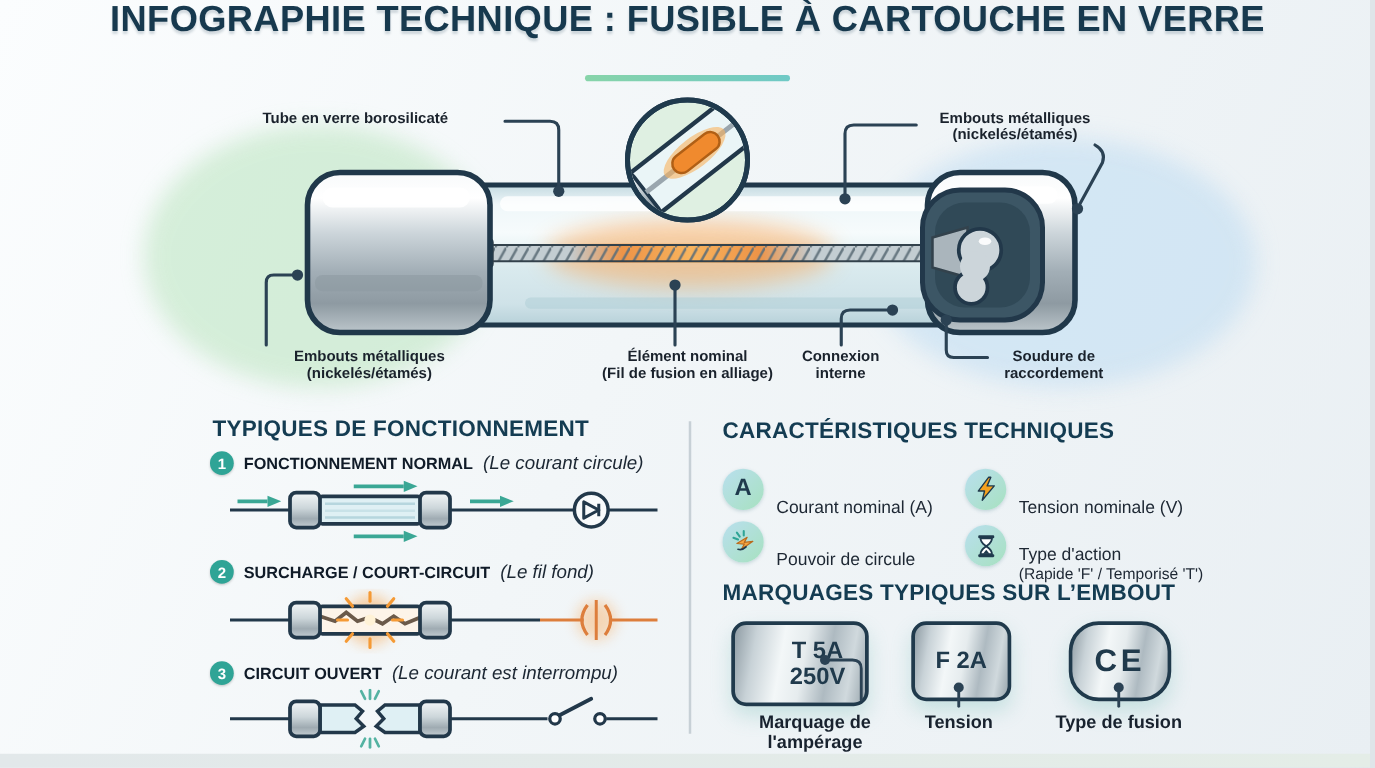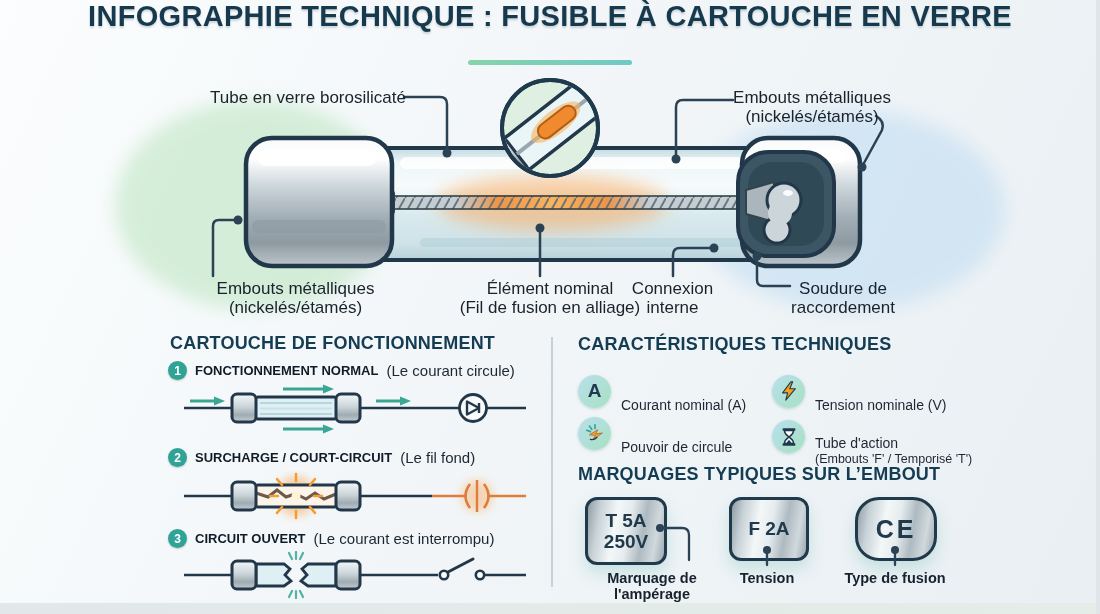--- a/index.html
+++ b/index.html
@@ -12,35 +12,35 @@
   .page-title{
     left:0;top:20;width:1100px;text-align:center;
     font-size:29px;font-weight:800;color:#17394e;letter-spacing:.3px;
     text-shadow:0 2px 2px rgba(23,57,78,.18);
   }
   .title-underline{
     left:468px;top:60px;width:164px;height:4.5px;border-radius:3px;
     background:linear-gradient(90deg,#87d4a9,#6fc9c6);
   }
   .dlabel{
-    font-size:17px;font-weight:normal;color:#1a222c;line-height:1.12;
+    font-size:12px;font-weight:bold;color:#1a222c;line-height:1.12;
   }
   .center{text-align:center;}
   .sec-head{
     font-size:18px;font-weight:800;color:#143c52;letter-spacing:.2px;
   }
   .step{display:flex;align-items:center;gap:8px;}
   .step-num{
     flex:0 0 auto;width:19px;height:19px;border-radius:50%;
     background:#2fa496;color:#ffffff;font-size:12px;font-weight:bold;
     display:flex;align-items:center;justify-content:center;
     box-shadow:0 1px 2px rgba(0,0,0,.2);
   }
   .step-title{font-size:13px;font-weight:700;color:#101b28;}
-  .step-sub{font-size:15px;font-weight:400;color:#1c2733;}
+  .step-sub{font-size:15px;font-weight:400;color:#1c2733;font-style:italic;}
   .feat{display:flex;align-items:center;gap:10px;}
   .feat-icon{
     flex:0 0 auto;width:33px;height:33px;border-radius:50%;
     background:linear-gradient(135deg,#b9dfee,#a7e1c0);
     display:flex;align-items:center;justify-content:center;
     box-shadow:0 1px 3px rgba(60,120,130,.25);
   }
   .glyph-a{font-size:19px;font-weight:800;color:#1f3a4d;}
   .feat-label{font-size:14px;color:#1d2733;margin-top:28px;}
   .feat-sub{font-size:12.5px;color:#1d2733;}
@@ -192,21 +192,21 @@
   </div>
   <div class="abs dlabel center" style="left:625px;top:279px;width:95px;">
     <div>Connexion</div>
     <div>interne</div>
   </div>
   <div class="abs dlabel center" style="left:778px;top:279px;width:130px;">
     <div>Soudure de</div>
     <div>raccordement</div>
   </div>
 
-  <div class="abs sec-head" style="left:170px;top:333px;">CARTOUCHE DE FONCTIONNEMENT</div>
+  <div class="abs sec-head" style="left:170px;top:333px;">TYPIQUES DE FONCTIONNEMENT</div>
 
   <div class="abs step" style="left:168px;top:361px;">
     <span class="step-num">1</span>
     <span class="step-title">FONCTIONNEMENT NORMAL</span>
     <span class="step-sub">(Le courant circule)</span>
   </div>
 
   <svg class="abs" style="left:180px;top:384px;" width="350" height="52" viewBox="0 0 350 52">
     <defs>
       <linearGradient id="g1m" x1="0" y1="0" x2="0" y2="1">
@@ -364,28 +364,28 @@
   <div class="abs feat" style="left:772px;top:407px;">
     <span class="feat-icon">
       <svg width="22" height="22" viewBox="0 0 24 24">
         <rect x="5" y="2.5" width="14" height="2.6" rx="1" fill="#1f3a4d"></rect>
         <rect x="5" y="18.9" width="14" height="2.6" rx="1" fill="#1f3a4d"></rect>
         <path d="M7 5 h10 c0 4 -3.2 5.6 -5 7 c1.8 1.4 5 3 5 7 h-10 c0 -4 3.2 -5.6 5 -7 c-1.8 -1.4 -5 -3 -5 -7 z" fill="#ffffff" stroke="#1f3a4d" stroke-width="1.6"></path>
         <path d="M9.2 18.5 h5.6 l-2.8 -3.4 z" fill="#1f3a4d"></path>
       </svg>
     </span>
     <span style="display:flex;flex-direction:column;line-height:1.2;">
-      <span class="feat-label">Tube d'action</span>
-      <span class="feat-sub">(Embouts 'F' / Temporisé 'T')</span>
+      <span class="feat-label">Type d'action</span>
+      <span class="feat-sub">(Rapide 'F' / Temporisé 'T')</span>
     </span>
   </div>
 
   <div class="abs sec-head" style="left:578px;top:464px;">MARQUAGES TYPIQUES SUR L’EMBOUT</div>
 
-  <div class="abs cap" style="left:585px;top:497px;width:76px;height:62px;">
+  <div class="abs cap" style="left:585px;top:497px;width:76px;height:62px;padding-left:28px;">
     <span class="cap-txt">T 5A</span>
     <span class="cap-txt">250V</span>
   </div>
   <div class="abs cap" style="left:729px;top:497px;width:74px;height:58px;align-items:center;">
     <span class="cap-txt">F 2A</span>
   </div>
   <div class="abs cap" style="left:855px;top:497px;width:76px;height:58px;border-radius:24px;">
     <span class="cap-txt-big">CE</span>
   </div>
 

